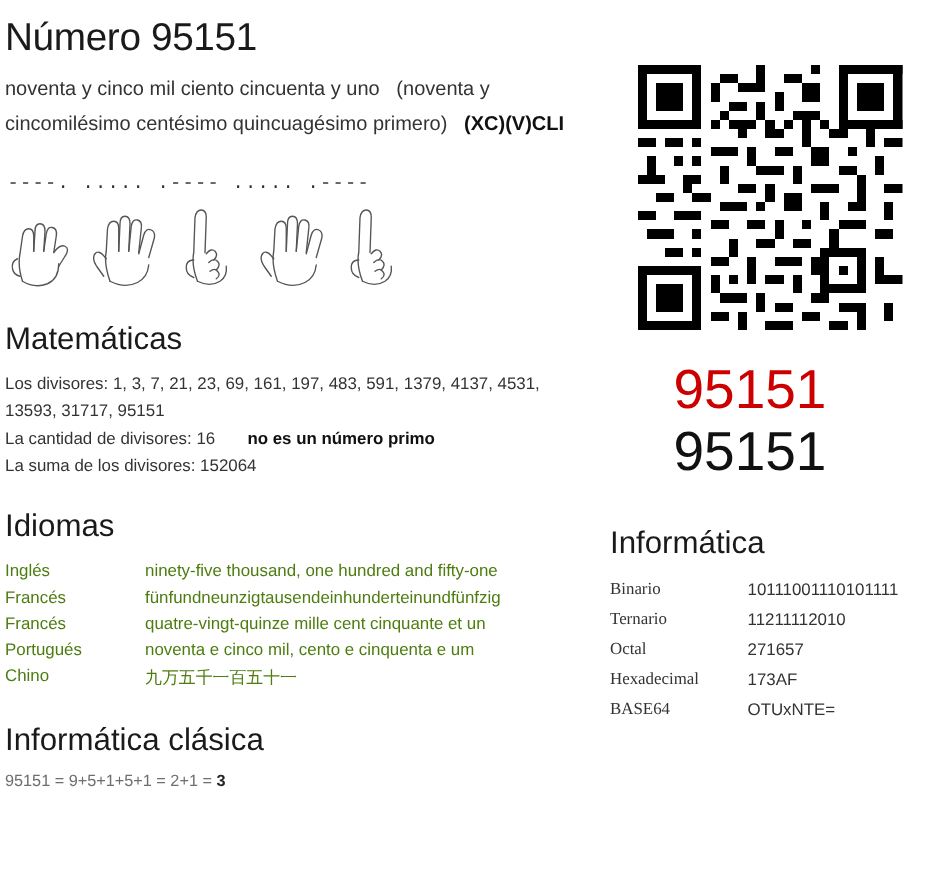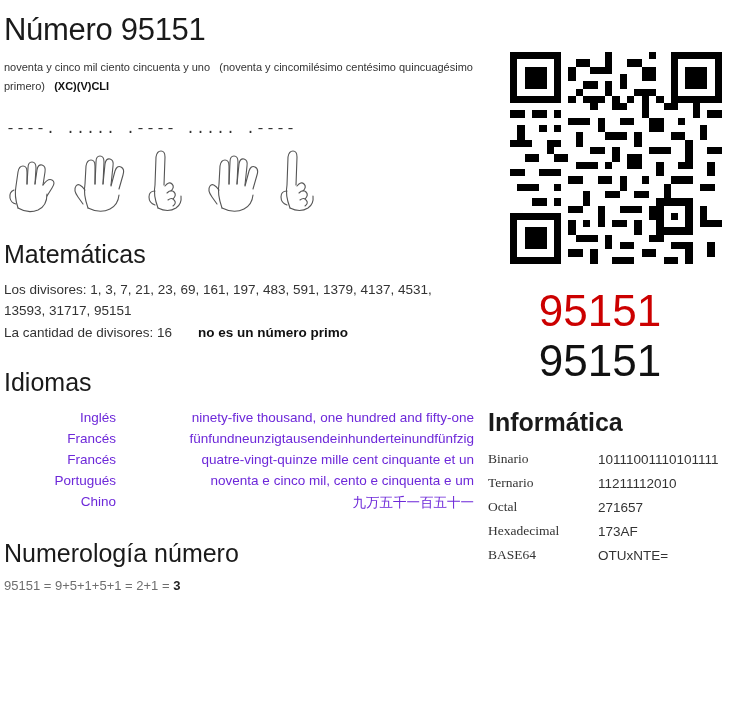--- a/index.html
+++ b/index.html
@@ -27,21 +27,21 @@
     width: 475px;
   }
   h1.title {
     font-size: 31px;
     font-weight: normal;
     margin: 12px 0 10px 0;
     letter-spacing: -0.3px;
     color: #1a1a1a;
   }
   .desc {
-    font-size: 11px;
+    font-size: 16px;
     line-height: 1.75;
     color: #333;
     margin: 0 0 24px 0;
     max-width: 470px;
   }
   .desc .roman {
     font-weight: bold;
     color: #111;
   }
   .morse {
@@ -76,23 +76,22 @@
 
   
   table.langs {
     border-collapse: collapse;
     font-size: 13.5px;
     width: 470px;
     margin-top: 2px;
   }
   table.langs td {
     padding: 3px 0;
-    color: #6d28d9;
+    color: #4d7c0f;
     vertical-align: top;
-    text-align: right;
   }
   table.langs td.lang-name { width: 112px; }
 
   .numerology {
     font-size: 13px;
     color: #6e6e6e;
     margin-top: 8px;
   }
   .numerology b { color: #222; }
 
@@ -118,22 +117,22 @@
   .bignum-black {
     font-size: 44px;
     color: #111;
     text-align: center;
     margin: 0;
     font-weight: normal;
     width: 224px;
   }
   h2.section-right {
     font-size: 25px;
-    font-weight: bold;
-    margin: 22px 0 10px 0;
+    font-weight: normal;
+    margin: 33px 0 10px 0;
     color: #1a1a1a;
   }
   table.info {
     border-collapse: collapse;
     font-size: 13.5px;
     width: 250px;
   }
   table.info td {
     padding: 4px 0;
     color: #333;
@@ -215,20 +214,24 @@
       <span>Los divisores:</span>
       <span>1, 3, 7, 21, 23, 69, 161, 197, 483, 591, 1379, 4137, 4531, 13593, 31717, 95151</span>
     </div>
 
     <div class="math-line strong-inline">
       <span>La cantidad de divisores:</span>
       <span>16</span>
       <b>no es un número primo</b>
     </div>
 
+    <div class="math-line">
+      <span>La suma de los divisores:</span>
+      <span>152064</span>
+    </div>
 
     <h2 class="section">Idiomas</h2>
 
     <table class="langs">
       <tbody>
         <tr>
           <td class="lang-name">Inglés</td>
           <td>ninety-five thousand, one hundred and fifty-one</td>
         </tr>
         <tr>
@@ -243,21 +246,21 @@
           <td class="lang-name">Portugués</td>
           <td>noventa e cinco mil, cento e cinquenta e um</td>
         </tr>
         <tr>
           <td class="lang-name">Chino</td>
           <td>九万五千一百五十一</td>
         </tr>
       </tbody>
     </table>
 
-    <h2 class="section">Numerología número</h2>
+    <h2 class="section">Informática clásica</h2>
 
     <div class="numerology">
       <span>95151 = 9+5+1+5+1 = 2+1 =</span>
       <b>3</b>
     </div>
   </div>
 
   <div class="right">
 
     <div class="qr-wrap">

